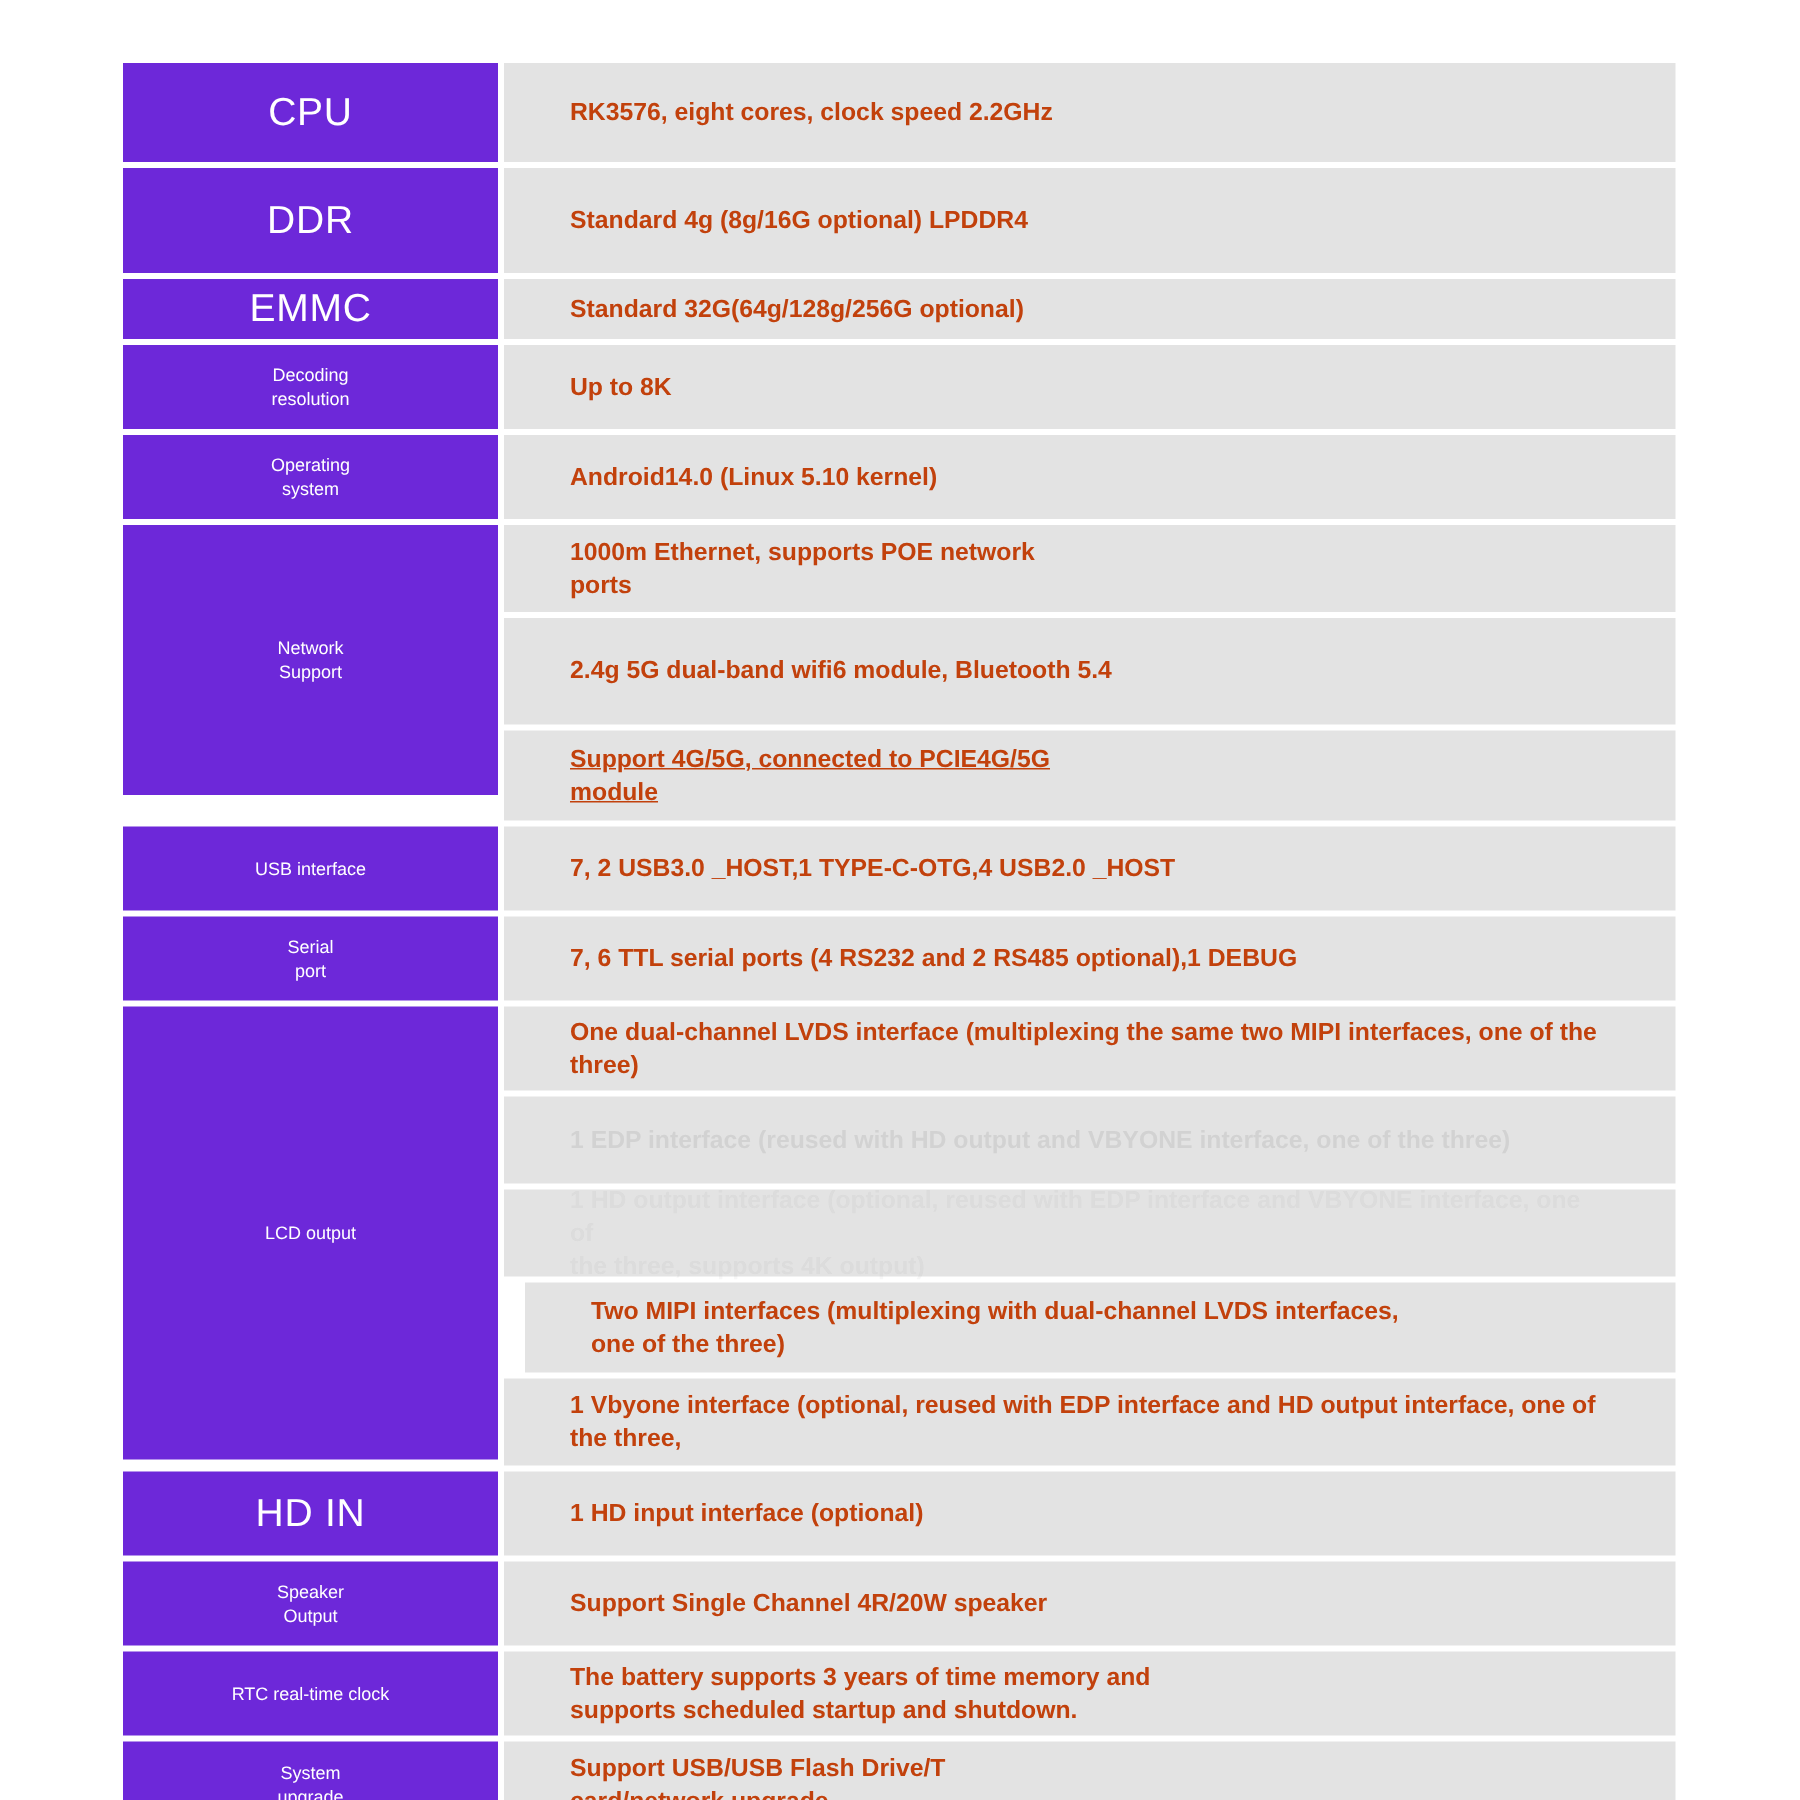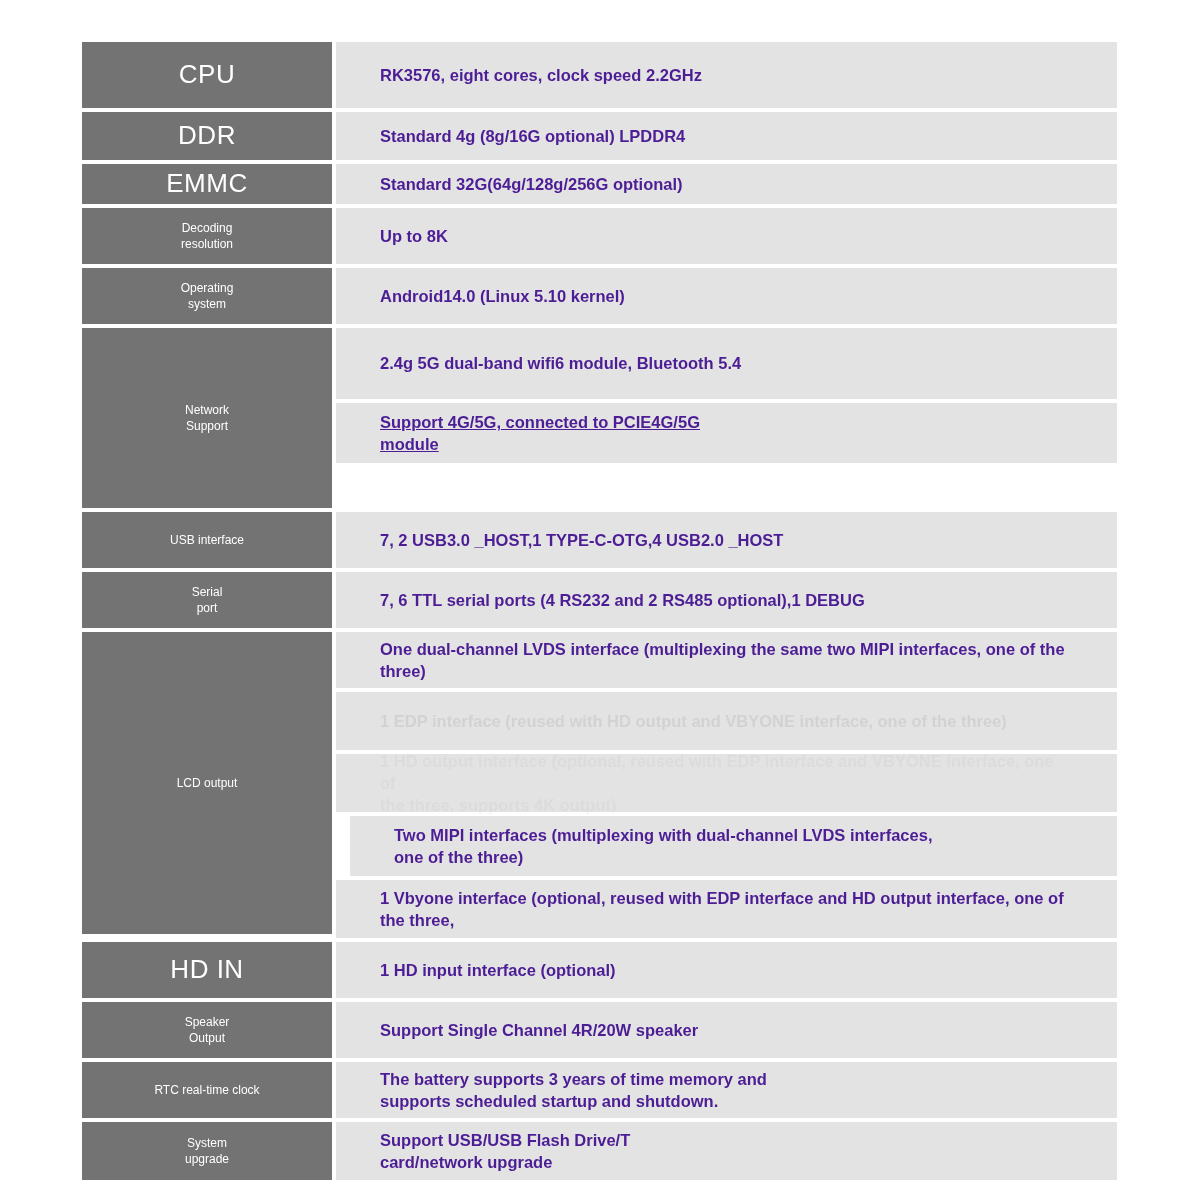--- a/index.html
+++ b/index.html
@@ -38,21 +38,21 @@
     align-items: stretch;
     width: 100%;
     margin-bottom: 4px;
   }
   .spec-row:last-child { margin-bottom: 0; }
 
   
   .label-cell {
     width: 250px;
     flex: 0 0 250px;
-    background: #737373;
+    background: #6d28d9;
     color: #ffffff;
     display: flex;
     align-items: center;
     justify-content: center;
     text-align: center;
     box-sizing: border-box;
     padding: 4px 6px;
     line-height: 1.35;
   }
   .label-cell .label-text {
@@ -74,40 +74,40 @@
 
   
   .value-col {
     flex: 1 1 auto;
     display: flex;
     flex-direction: column;
     margin-left: 4px;
   }
   .value-cell {
     background: #e3e3e3;
-    color: #4c1d95;
+    color: #c2410c;
     box-sizing: border-box;
     padding: 6px 44px 6px 44px;
     font-size: 16.5px;
     font-weight: 700;
     line-height: 1.35;
     display: flex;
     align-items: center;
     white-space: pre-line;
     margin-bottom: 4px;
   }
   .value-cell:last-child { margin-bottom: 0; }
 
   
   .value-cell.faded-1 { color: rgba(40,40,40,0.085); }
   .value-cell.faded-2 { color: rgba(40,40,40,0.035); }
 
   
   .h-cpu    { height: 66px; }
-  .h-ddr    { height: 48px; }
+  .h-ddr    { height: 70px; }
   .h-emmc   { height: 40px; }
   .h-dec    { height: 56px; }
   .h-os     { height: 56px; }
 
   .h-net    { height: 180px; }
   .h-net-a  { height: 58px; }
   .h-net-b  { height: 71px; }
   .h-net-c  { height: 60px; text-decoration: underline; }
 
   .h-usb    { height: 56px; }
@@ -177,20 +177,22 @@
         <div class="value-cell h-os">Android14.0 (Linux 5.10 kernel)</div>
       </div>
     </div>
 
     <div class="spec-row">
       <div class="label-cell small h-net">
         <span class="label-text">Network
 Support</span>
       </div>
       <div class="value-col">
+        <div class="value-cell h-net-a">1000m Ethernet, supports POE network
+ports</div>
         <div class="value-cell h-net-b">2.4g 5G dual-band wifi6 module, Bluetooth 5.4</div>
         <div class="value-cell h-net-c">Support 4G/5G, connected to PCIE4G/5G
 module</div>
       </div>
     </div>
 
     <div class="spec-row">
       <div class="label-cell small h-usb">
         <span class="label-text">USB interface</span>
       </div>

